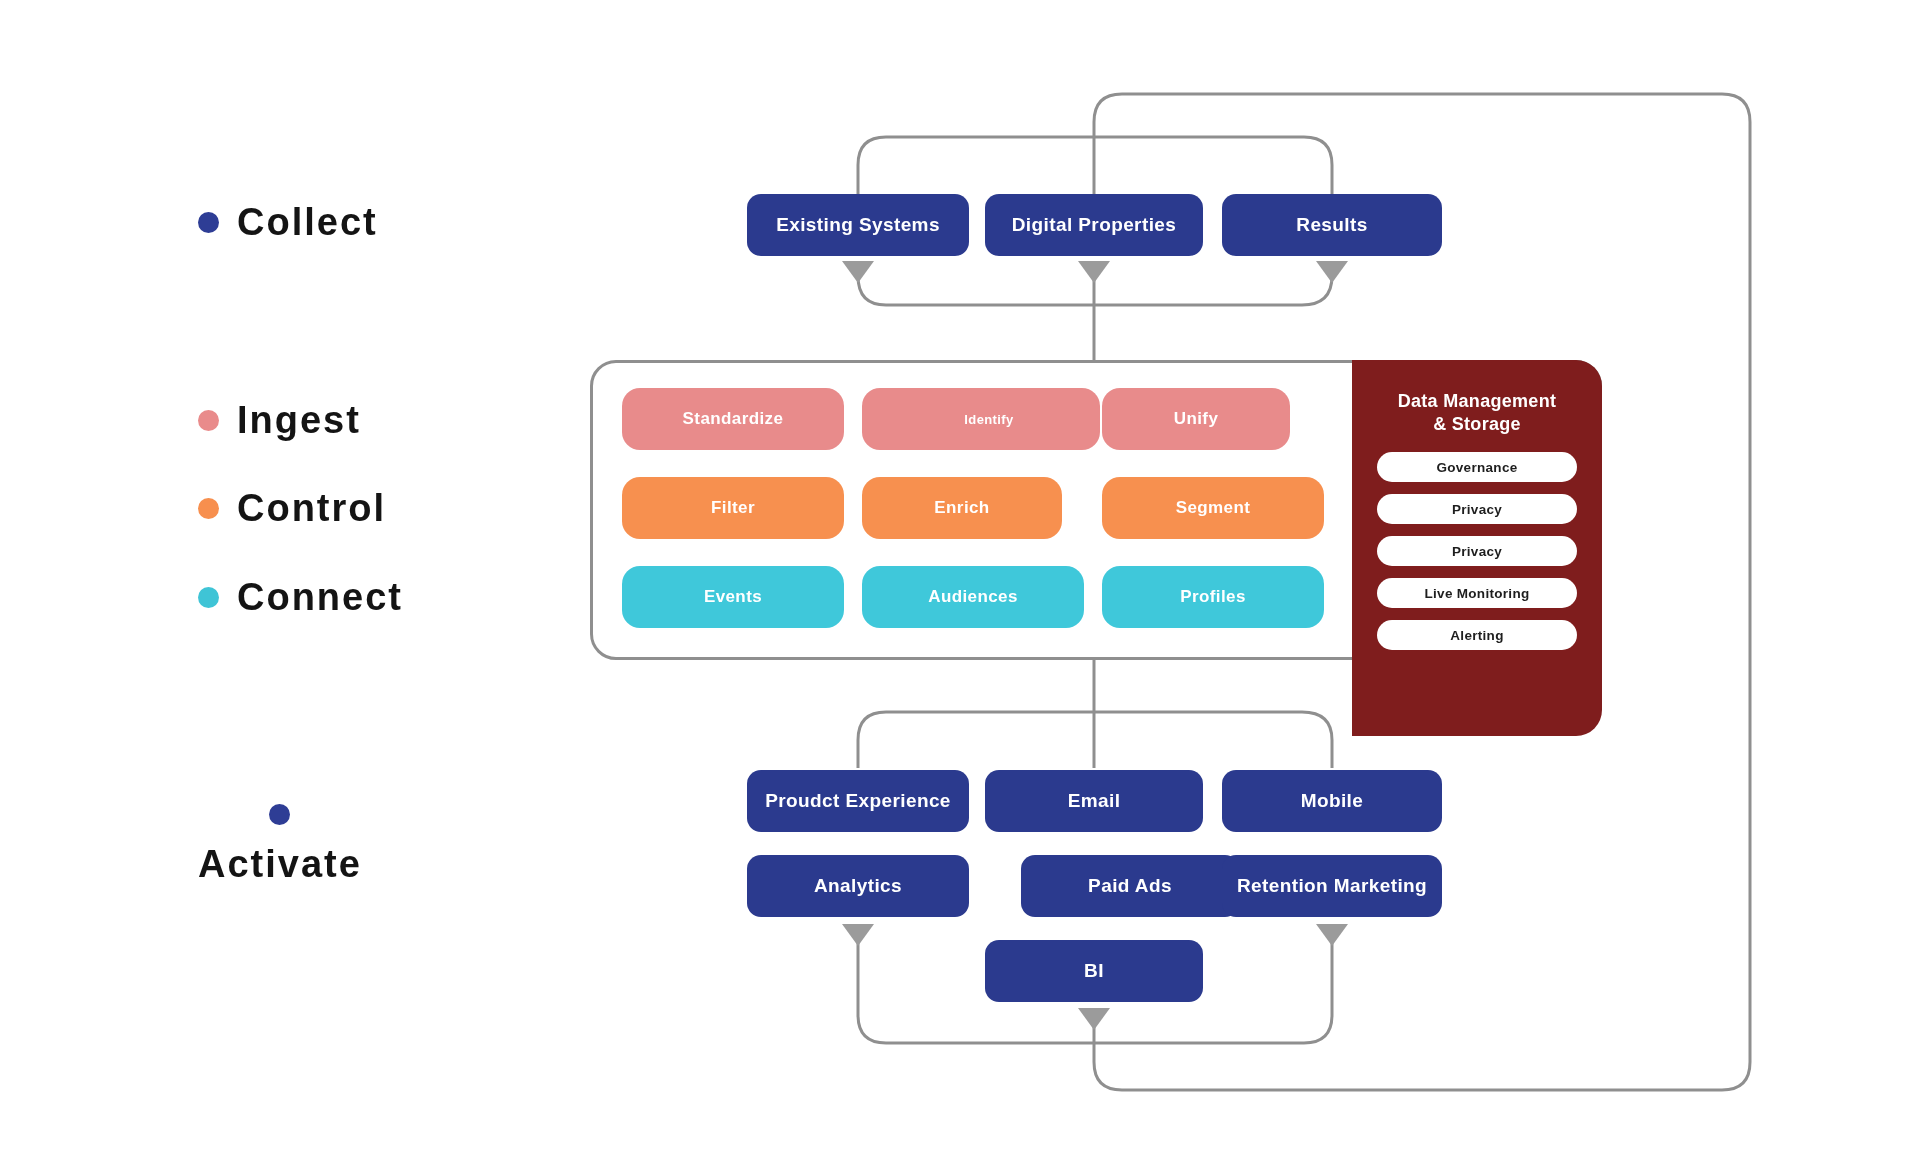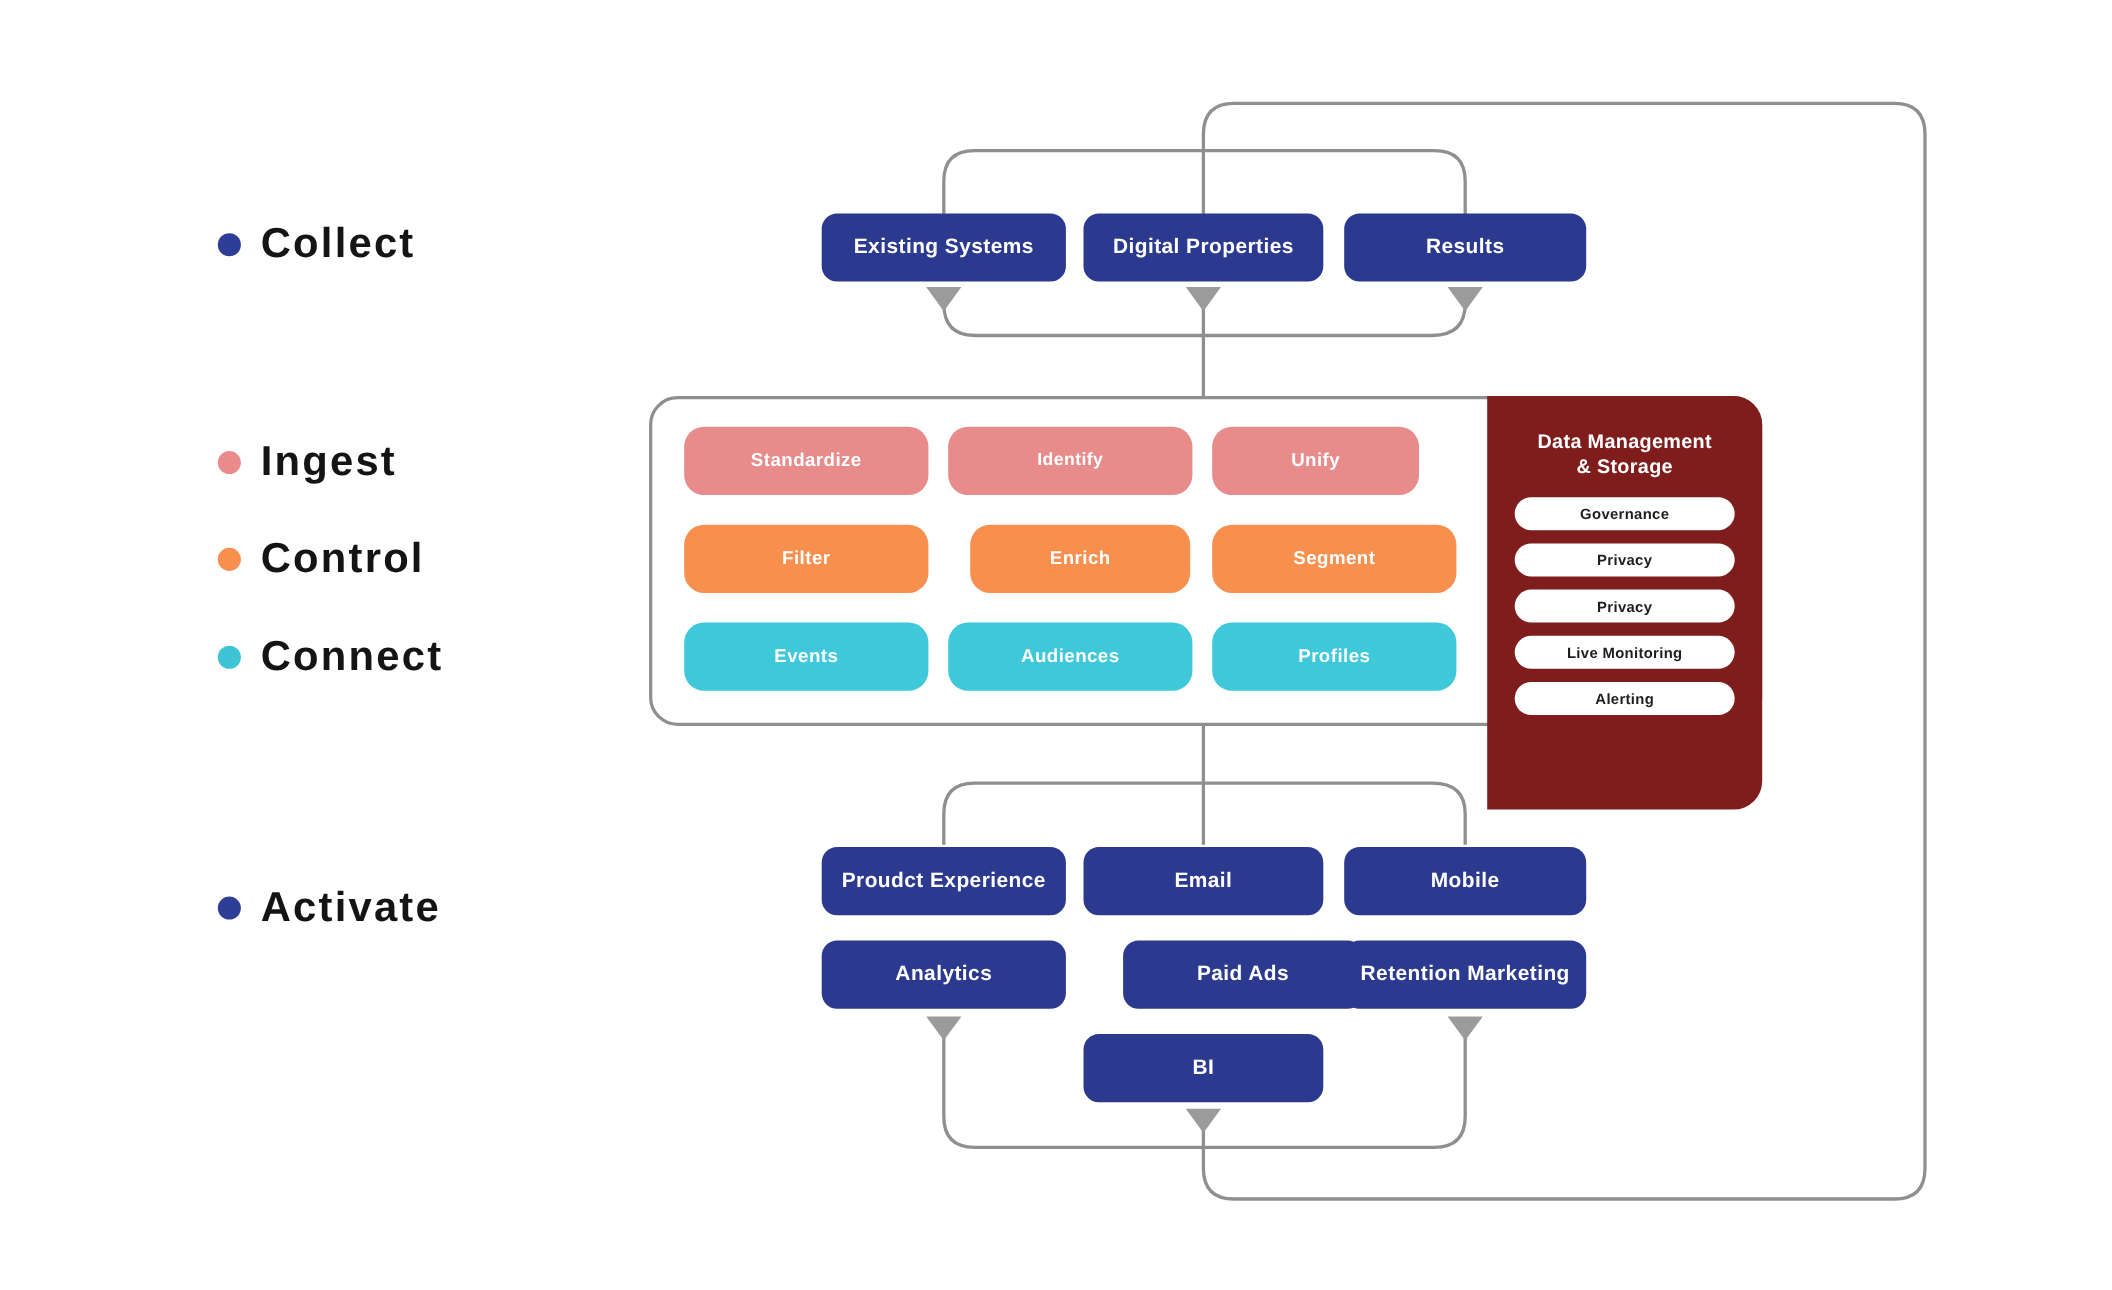--- a/index.html
+++ b/index.html
@@ -84,37 +84,37 @@
     <span class="legend-label">Ingest</span>
   </div>
   <div class="legend-item" style="left:198px;top:487px;">
     <span class="legend-dot dot-orange"></span>
     <span class="legend-label">Control</span>
   </div>
   <div class="legend-item" style="left:198px;top:576px;">
     <span class="legend-dot dot-cyan"></span>
     <span class="legend-label">Connect</span>
   </div>
-  <div class="legend-item" style="left:198px;top:804px;">
+  <div class="legend-item" style="left:198px;top:804px;flex-direction:column;">
     <span class="legend-dot dot-navy"></span>
     <span class="legend-label">Activate</span>
   </div>
 
   <div class="pill navy" style="left:747px;top:194px;width:222px;">Existing Systems</div>
   <div class="pill navy" style="left:985px;top:194px;width:218px;">Digital Properties</div>
   <div class="pill navy" style="left:1222px;top:194px;width:220px;">Results</div>
 
   <div class="mid-box"></div>
 
   <div class="pill salmon" style="left:622px;top:388px;width:222px;font-size:17px;">Standardize</div>
-  <div class="pill salmon" style="left:862px;top:388px;width:222px;font-size:16px;">Identify</div>
+  <div class="pill salmon" style="left:862px;top:388px;width:222px;font-size:13px;padding-left:16px;">Identify</div>
   <div class="pill salmon" style="left:1102px;top:388px;width:188px;font-size:17px;">Unify</div>
 
   <div class="pill orange" style="left:622px;top:477px;width:222px;font-size:17px;">Filter</div>
-  <div class="pill orange" style="left:862px;top:477px;width:200px;font-size:17px;margin-left:20px;">Enrich</div>
+  <div class="pill orange" style="left:862px;top:477px;width:200px;font-size:17px;">Enrich</div>
   <div class="pill orange" style="left:1102px;top:477px;width:222px;font-size:17px;">Segment</div>
 
   <div class="pill cyan" style="left:622px;top:566px;width:222px;font-size:17px;">Events</div>
   <div class="pill cyan" style="left:862px;top:566px;width:222px;font-size:17px;">Audiences</div>
   <div class="pill cyan" style="left:1102px;top:566px;width:222px;font-size:17px;">Profiles</div>
 
   <div class="side-panel">
     <div class="panel-title">
       <div>Data Management</div>
       <div>&amp; Storage</div>

